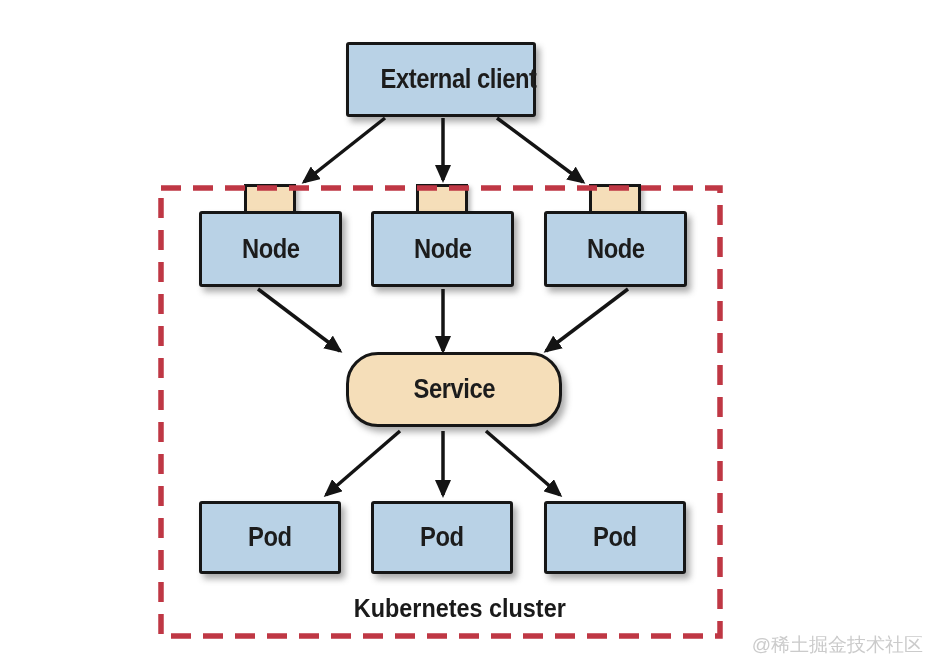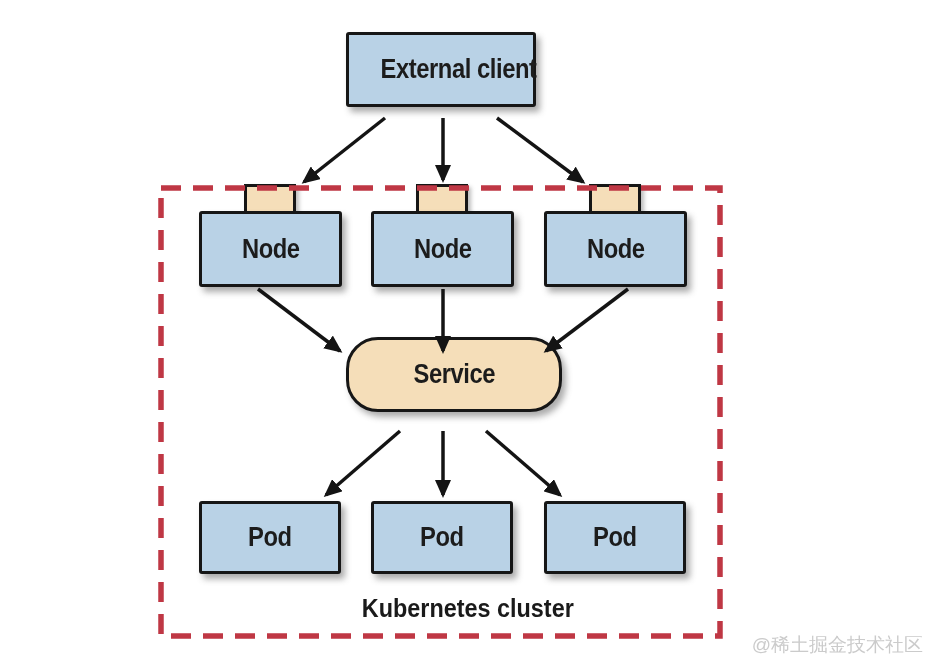--- a/index.html
+++ b/index.html
@@ -18,37 +18,37 @@
   .tan{background:var(--service-fill,#f5deb9);}
   .label{
     font-size:27px;font-weight:700;letter-spacing:-.5px;
     transform:scaleX(.88);white-space:nowrap;
   }
   .tab{
     position:absolute;box-sizing:border-box;width:52px;height:30px;top:184px;
     border:3px solid #161616;background:var(--service-fill,#f5deb9);
     box-shadow:3px 3px 4px rgba(70,70,70,.35);
   }
-  .ext{left:346px;top:32px;width:190px;height:75px;padding-left:36px;}
+  .ext{left:346px;top:42px;width:190px;height:75px;padding-left:36px;}
   .node1{left:199px;top:211px;width:143px;height:76px;}
   .node2{left:371px;top:211px;width:143px;height:76px;}
   .node3{left:544px;top:211px;width:143px;height:76px;}
-  .svc{left:346px;top:337px;width:216px;height:75px;border-radius:32px;}
+  .svc{left:346px;top:352px;width:216px;height:75px;border-radius:32px;}
   .pod1{left:199px;top:501px;width:142px;height:73px;}
   .pod2{left:371px;top:501px;width:142px;height:73px;}
   .pod3{left:544px;top:501px;width:142px;height:73px;}
   .tab1{left:244px;}
   .tab2{left:416px;}
   .tab3{left:589px;}
   .overlay{position:absolute;left:0;top:0;width:936px;height:672px;pointer-events:none;}
   .overlay line{stroke:var(--line,#141414);stroke-width:3.5;}
   .cluster-rect{fill:none;stroke:var(--cluster-border,#bf3744);stroke-width:5.5;stroke-dasharray:20 12;}
   .arrow-head{fill:var(--line,#141414);}
   .cluster-label{
-    position:absolute;left:300px;top:593px;width:335px;text-align:center;
+    position:absolute;left:292px;top:593px;width:335px;text-align:center;
     font-size:26px;font-weight:700;color:#1a1a1a;
   }
   .cluster-label span{display:inline-block;transform:scaleX(.9);white-space:nowrap;}
   .watermark{
     position:absolute;right:13px;top:632px;width:230px;text-align:right;
     font-size:19px;color:var(--watermark,#cbcbcb);
     font-family:"Liberation Sans",sans-serif;
   }
 </style>
 </head>

